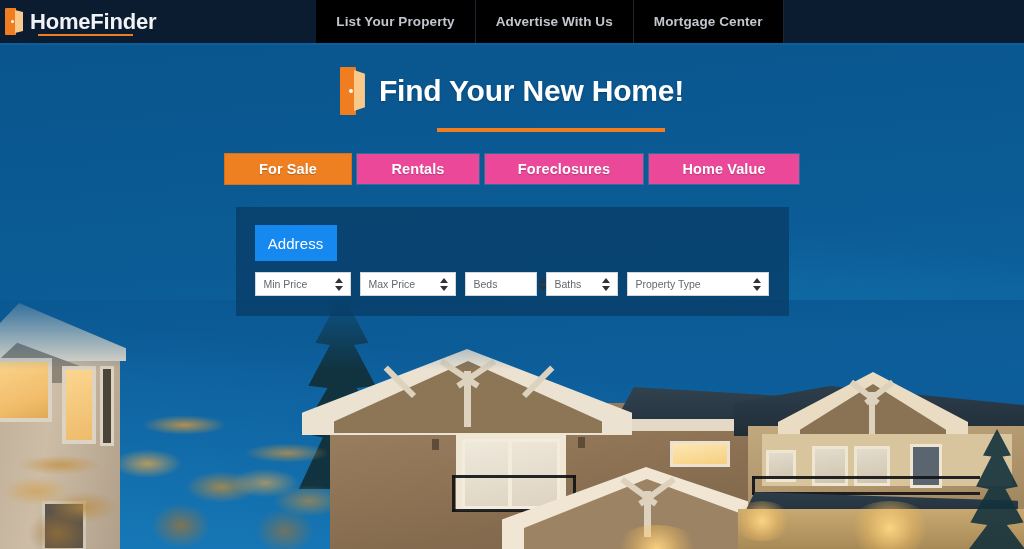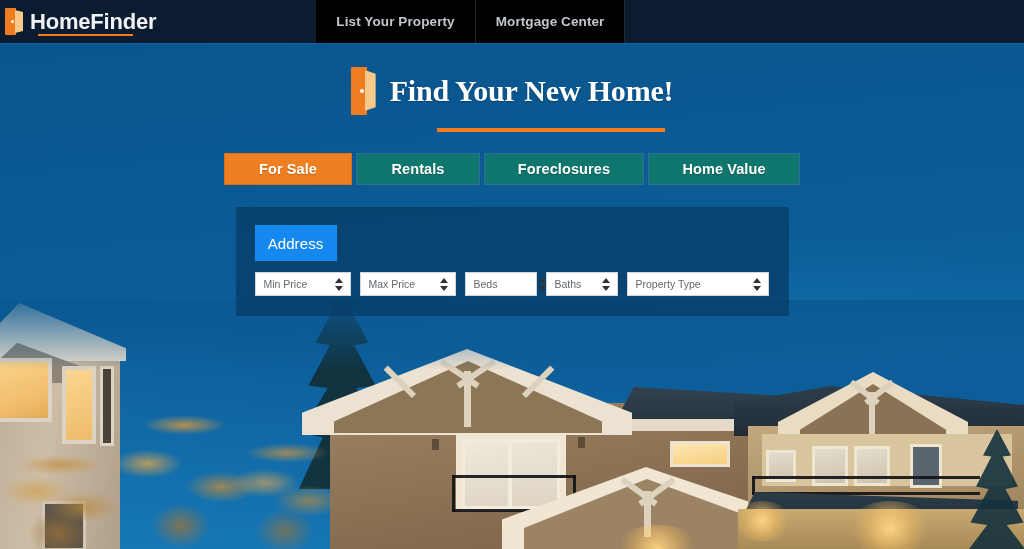--- a/index.html
+++ b/index.html
@@ -423,21 +423,20 @@
     width: 4px; height: 4px; border-radius: 50%;
     background: #ffffff;
   }
   .hero-title {
     font-size: 30px;
     font-weight: bold;
     color: #ffffff;
     letter-spacing: -0.2px;
     text-shadow: 0 1px 2px rgba(0,0,0,0.28);
     line-height: 1;
-    font-family: Liberation Serif, serif;
   }
   .title-underline {
     width: 228px;
     height: 4px;
     background: #f07d20;
     margin: 13px auto 0 auto;
     margin-left: 437px;
   }
 
   
@@ -448,21 +447,21 @@
     gap: 4px;
   }
   .tab {
     height: 32px;
     display: flex;
     align-items: center;
     justify-content: center;
     font-size: 14.5px;
     font-weight: bold;
     color: #ffffff;
-    background: #0f766e;
+    background: #ec4899;
     border: 1px solid #2f6e9e;
     cursor: pointer;
     letter-spacing: 0.1px;
     text-shadow: 0 1px 1px rgba(0,0,0,0.25);
   }
   .tab.active {
     background: #ef8021;
     border-color: #d96f18;
   }
   .tab-0 { width: 128px; }
@@ -580,20 +579,21 @@
         <div class="frame"></div>
         <div class="panel"></div>
         <div class="knob"></div>
       </div>
       <div class="brand-name">HomeFinder</div>
       <div class="brand-underline"></div>
     </div>
 
     <div class="nav">
       <div class="nav-item">List Your Property</div>
+      <div class="nav-item">Advertise With Us</div>
       <div class="nav-item">Mortgage Center</div>
     </div>
 
   </div>
 
   <div class="hero">
 
     <div class="sky"></div>
 
     <div class="scene">

